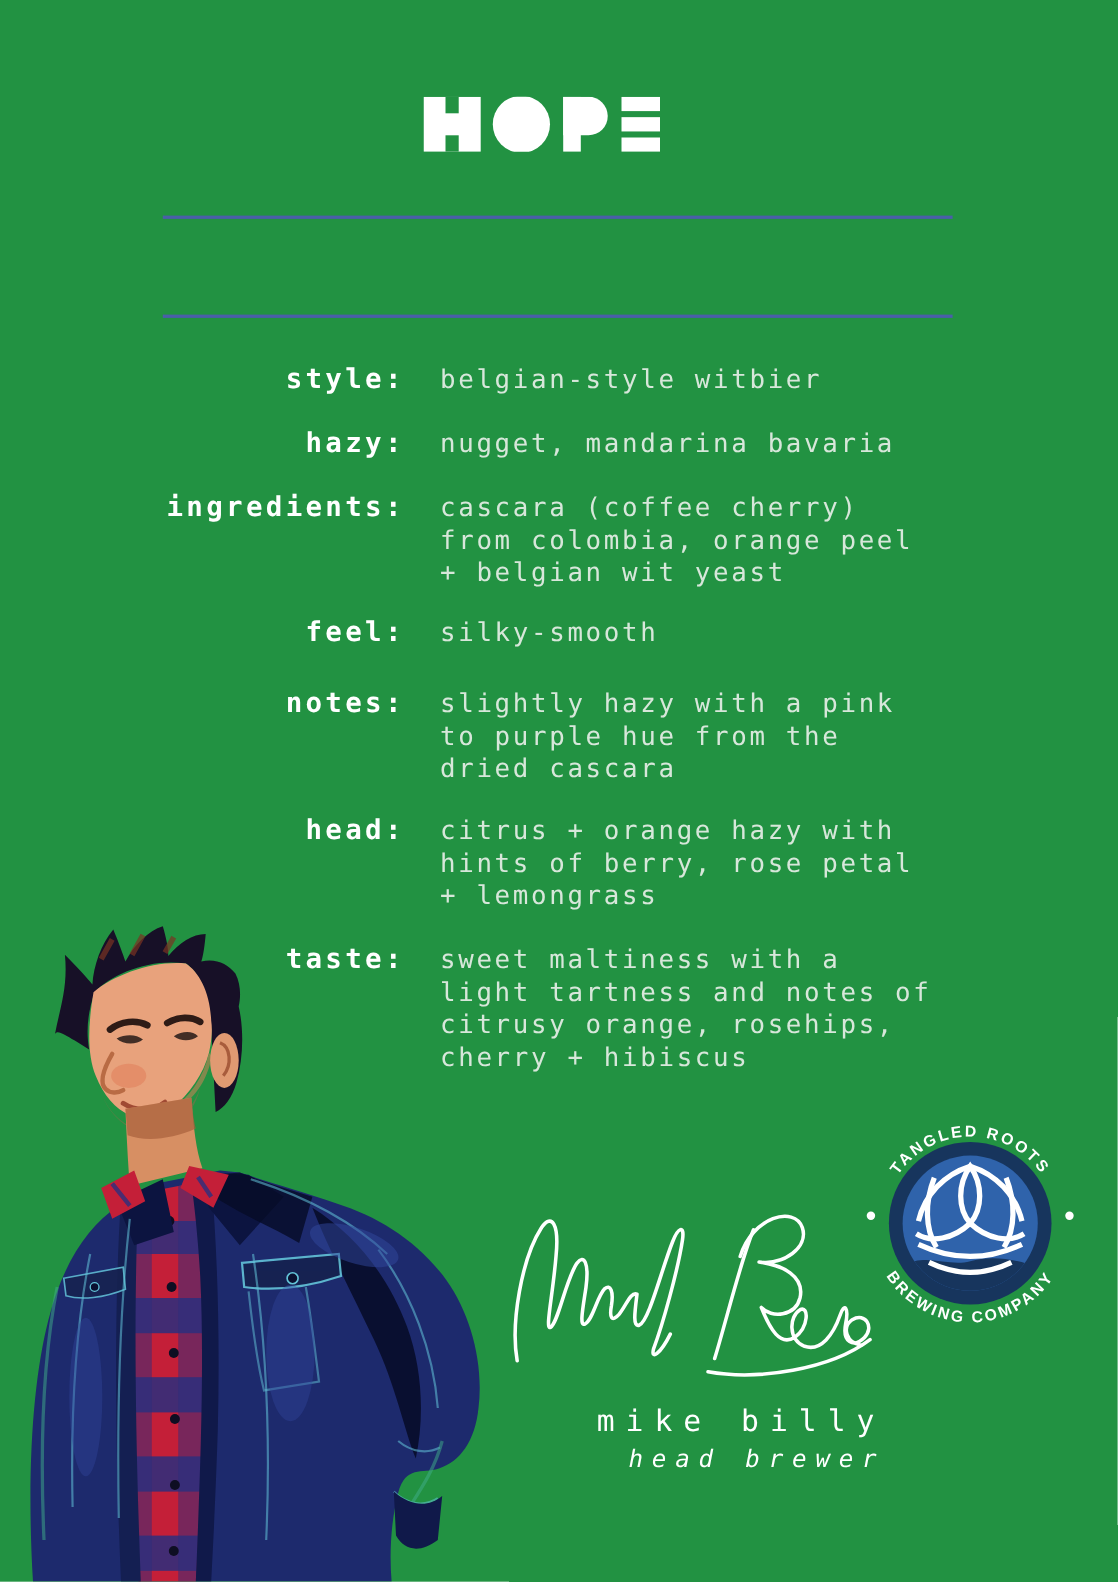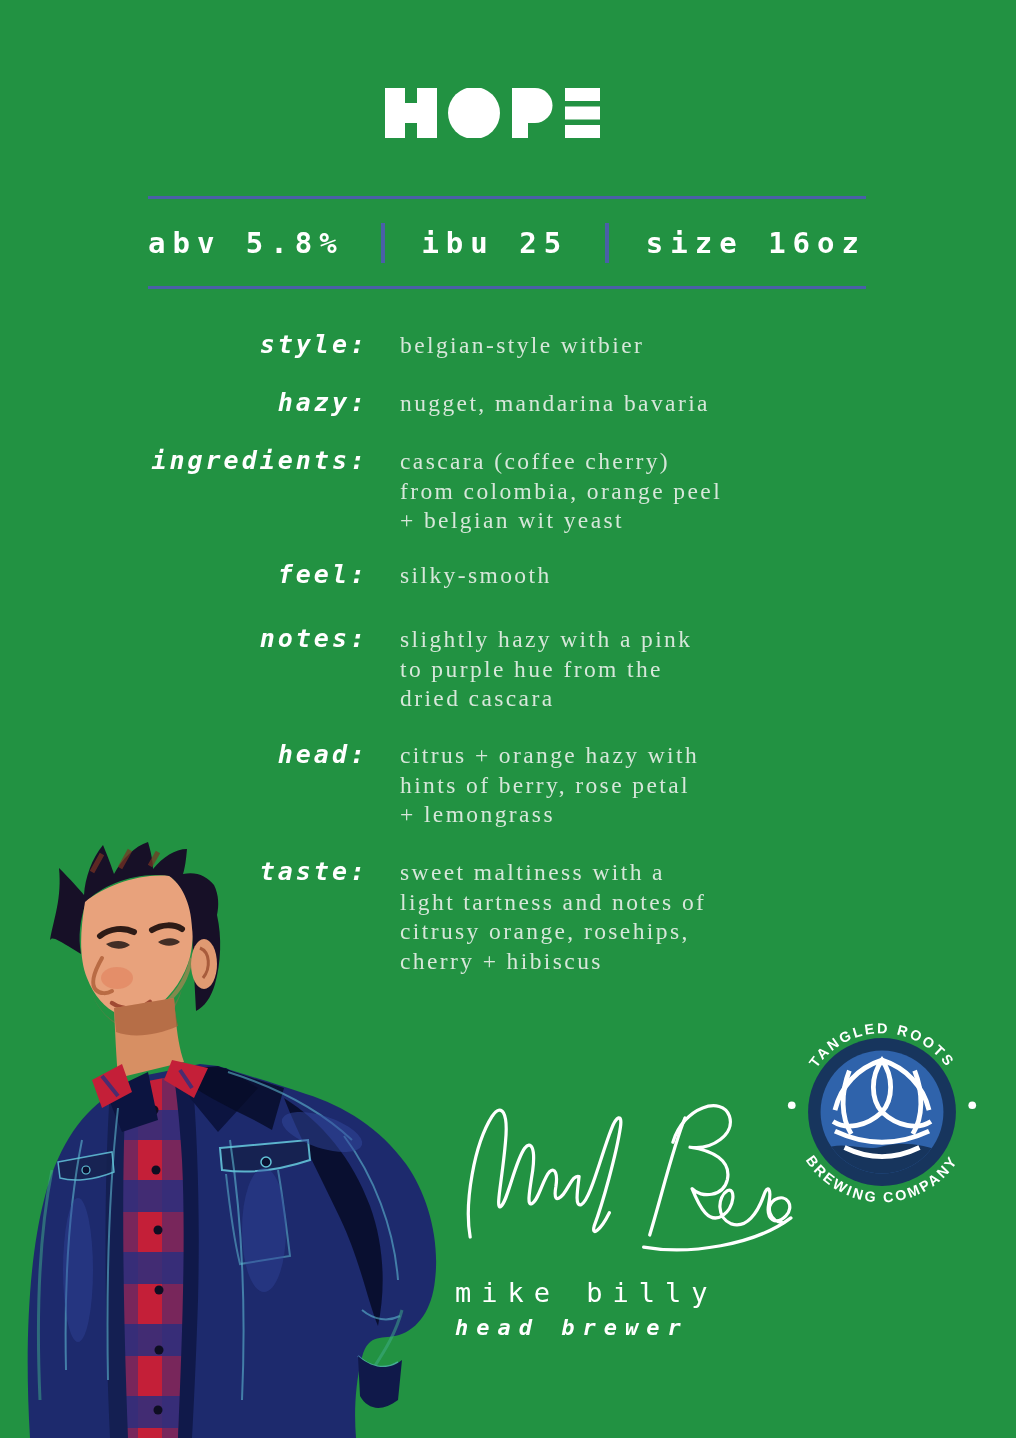--- a/index.html
+++ b/index.html
@@ -25,34 +25,34 @@
 
   
   .stats{position:absolute;left:148px;top:199px;width:718px;height:87px;
          display:flex;align-items:center;justify-content:space-between;}
   .stat{color:var(--text-primary);font-weight:bold;font-size:29px;letter-spacing:7px;white-space:nowrap;}
   .stat-sep{width:4px;height:40px;background:var(--divider);}
 
   
   .spec-row{position:absolute;left:0;width:1016px;}
   .spec-label{position:absolute;left:0;top:0;width:368px;text-align:right;
-              color:var(--text-primary);font-weight:bold;font-size:25px;letter-spacing:3px;line-height:30px;font-style:italic;}
+              color:var(--text-primary);font-weight:bold;font-size:25px;letter-spacing:3px;line-height:30px;}
   .spec-value{position:absolute;left:400px;top:1px;width:460px;
-              color:var(--text-secondary);font-size:23.5px;letter-spacing:2.4px;line-height:29.5px;white-space:pre-line;font-family:Liberation Serif, serif;}
+              color:var(--text-secondary);font-size:23.5px;letter-spacing:2.4px;line-height:29.5px;white-space:pre-line;}
 
   
   .portrait{position:absolute;left:22px;top:840px;width:425px;height:598px;}
 
   
   .signature{position:absolute;left:452px;top:1082px;width:348px;height:190px;overflow:visible;}
 
   
-  .brewer{position:absolute;left:455px;top:1278px;width:350px;text-align:left;color:var(--text-primary);}
+  .brewer{position:absolute;left:455px;top:1278px;width:350px;text-align:right;color:var(--text-primary);}
   .brewer-name{font-size:27px;letter-spacing:10px;line-height:30px;}
-  .brewer-title{font-size:22px;font-style:italic;letter-spacing:8px;line-height:26px;margin-top:7px;font-weight:bold;}
+  .brewer-title{font-size:22px;font-style:italic;letter-spacing:8px;line-height:26px;margin-top:7px;}
 
   
   .badge{position:absolute;left:786px;top:1016px;width:192px;height:192px;overflow:visible;}
   .badge text{font-family:"Liberation Sans","DejaVu Sans",sans-serif;font-weight:bold;
               font-size:15px;letter-spacing:2.5px;fill:#ffffff;}
 </style>
 </head>
 <body>
 
 <div class="canvas">
@@ -70,27 +70,20 @@
     </g>
     <g>
       <rect x="180" y="0" width="35" height="13" fill="#ffffff"></rect>
       <rect x="180" y="18.5" width="35" height="13" fill="#ffffff"></rect>
       <rect x="180" y="37" width="35" height="13" fill="#ffffff"></rect>
     </g>
   </svg>
 
   <div class="rule rule-top"></div>
 
-  <div class="stats">
-    <span class="stat">abv 5.8%</span>
-    <span class="stat-sep"></span>
-    <span class="stat">ibu 25</span>
-    <span class="stat-sep"></span>
-    <span class="stat">size 16oz</span>
-  </div>
 
   <div class="rule rule-bottom"></div>
 
   <div class="spec-row" style="top:330px">
     <span class="spec-label">style:</span>
     <span class="spec-value">belgian-style witbier</span>
   </div>
   <div class="spec-row" style="top:388px">
     <span class="spec-label">hazy:</span>
     <span class="spec-value">nugget, mandarina bavaria</span>

